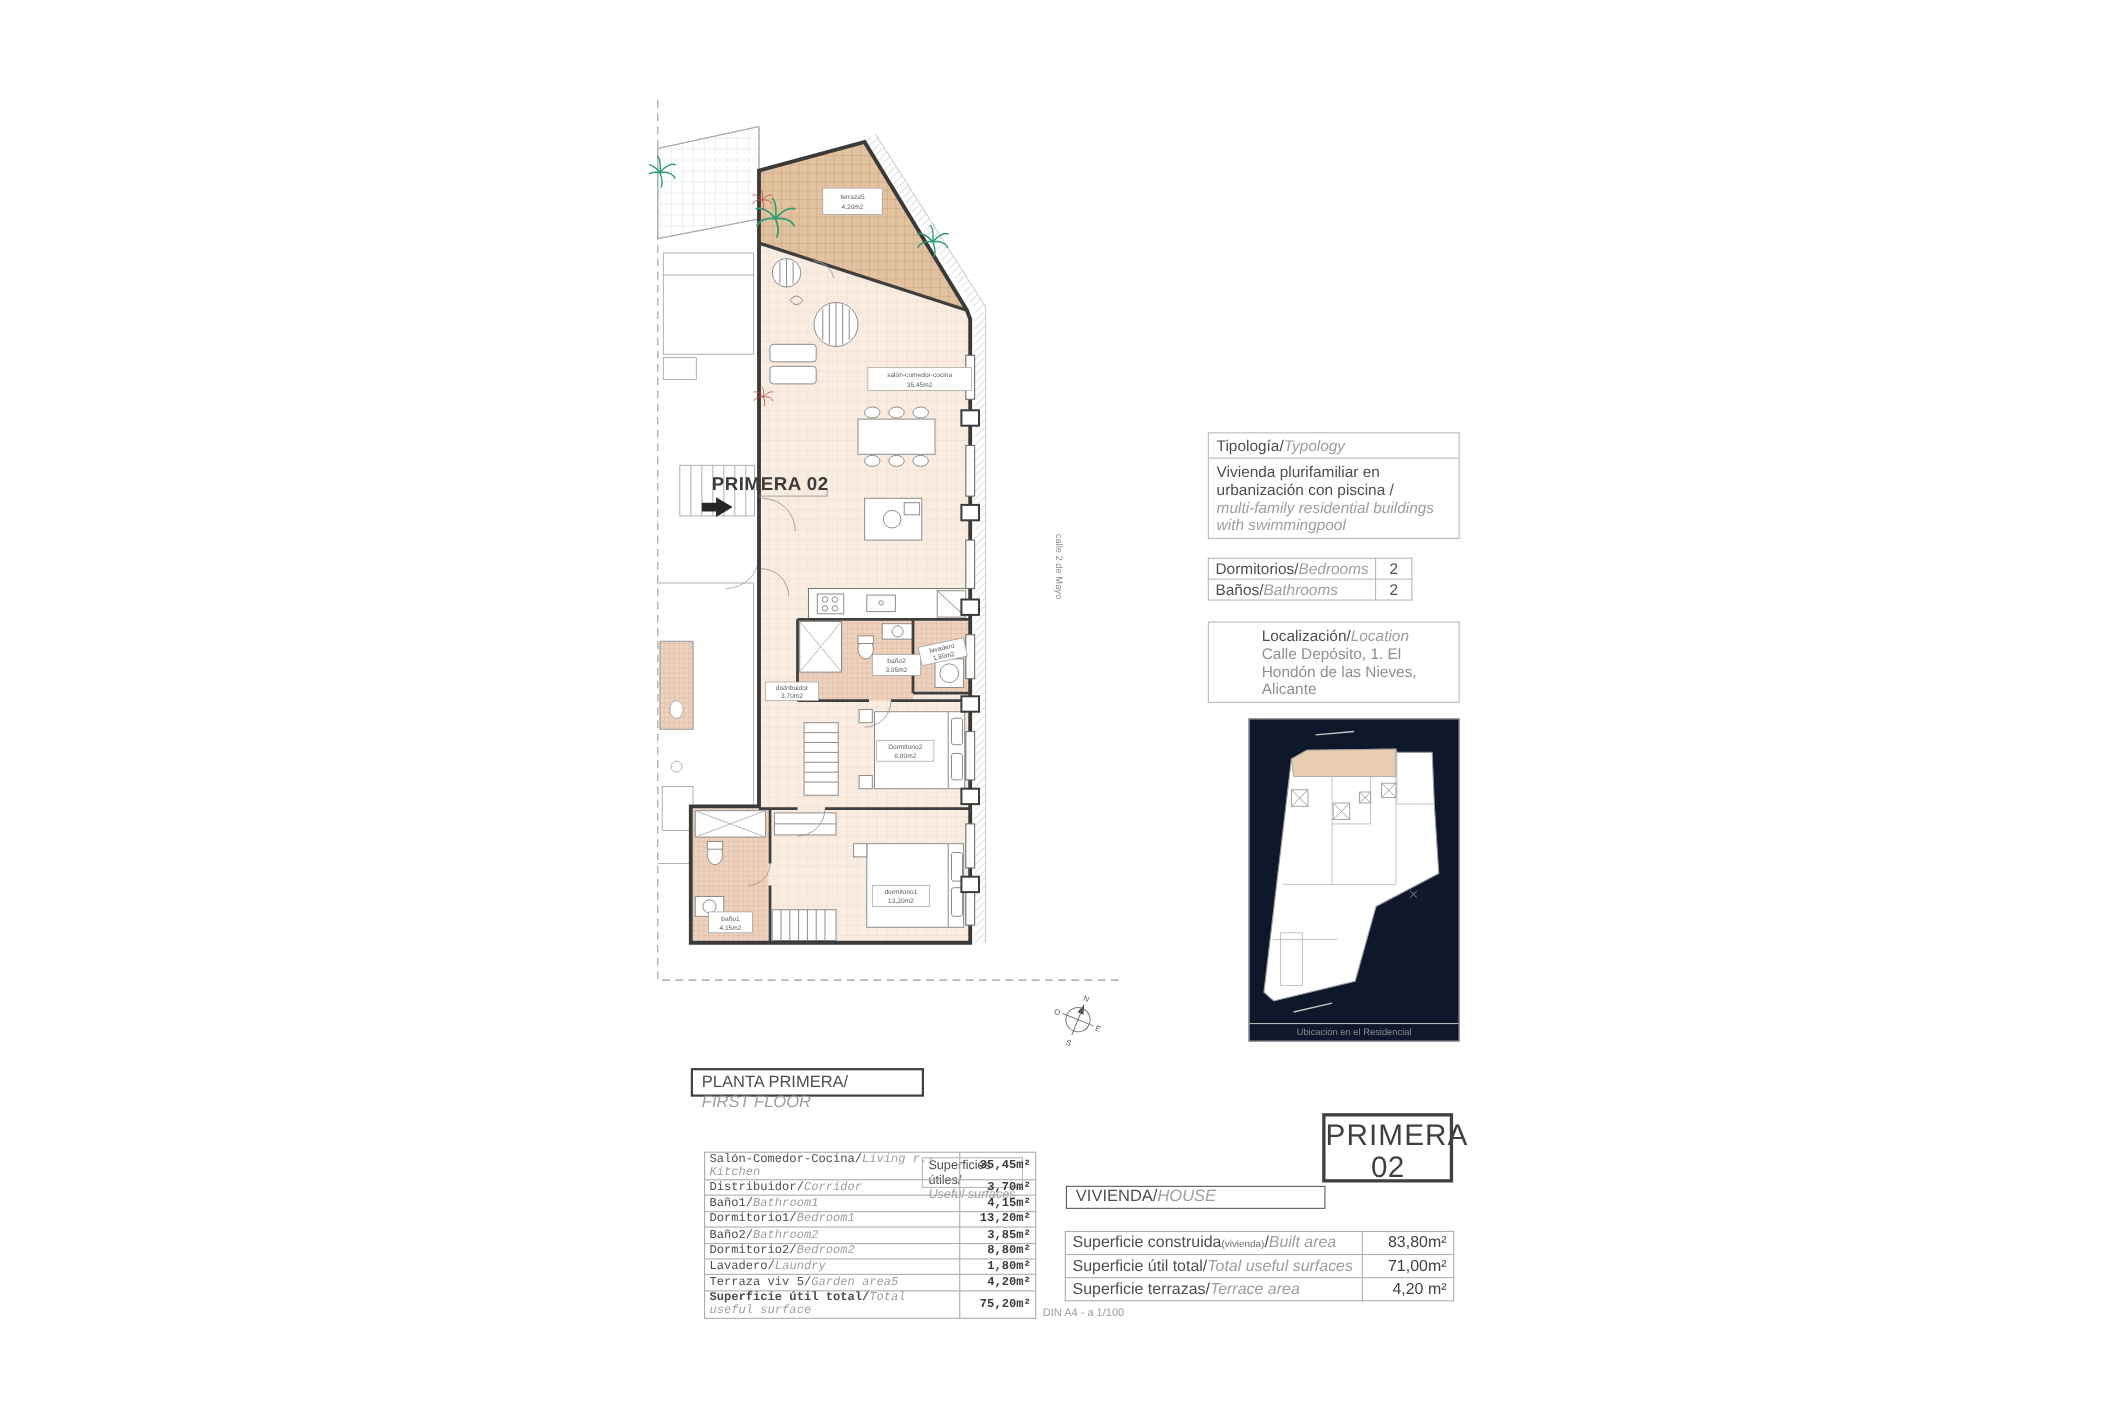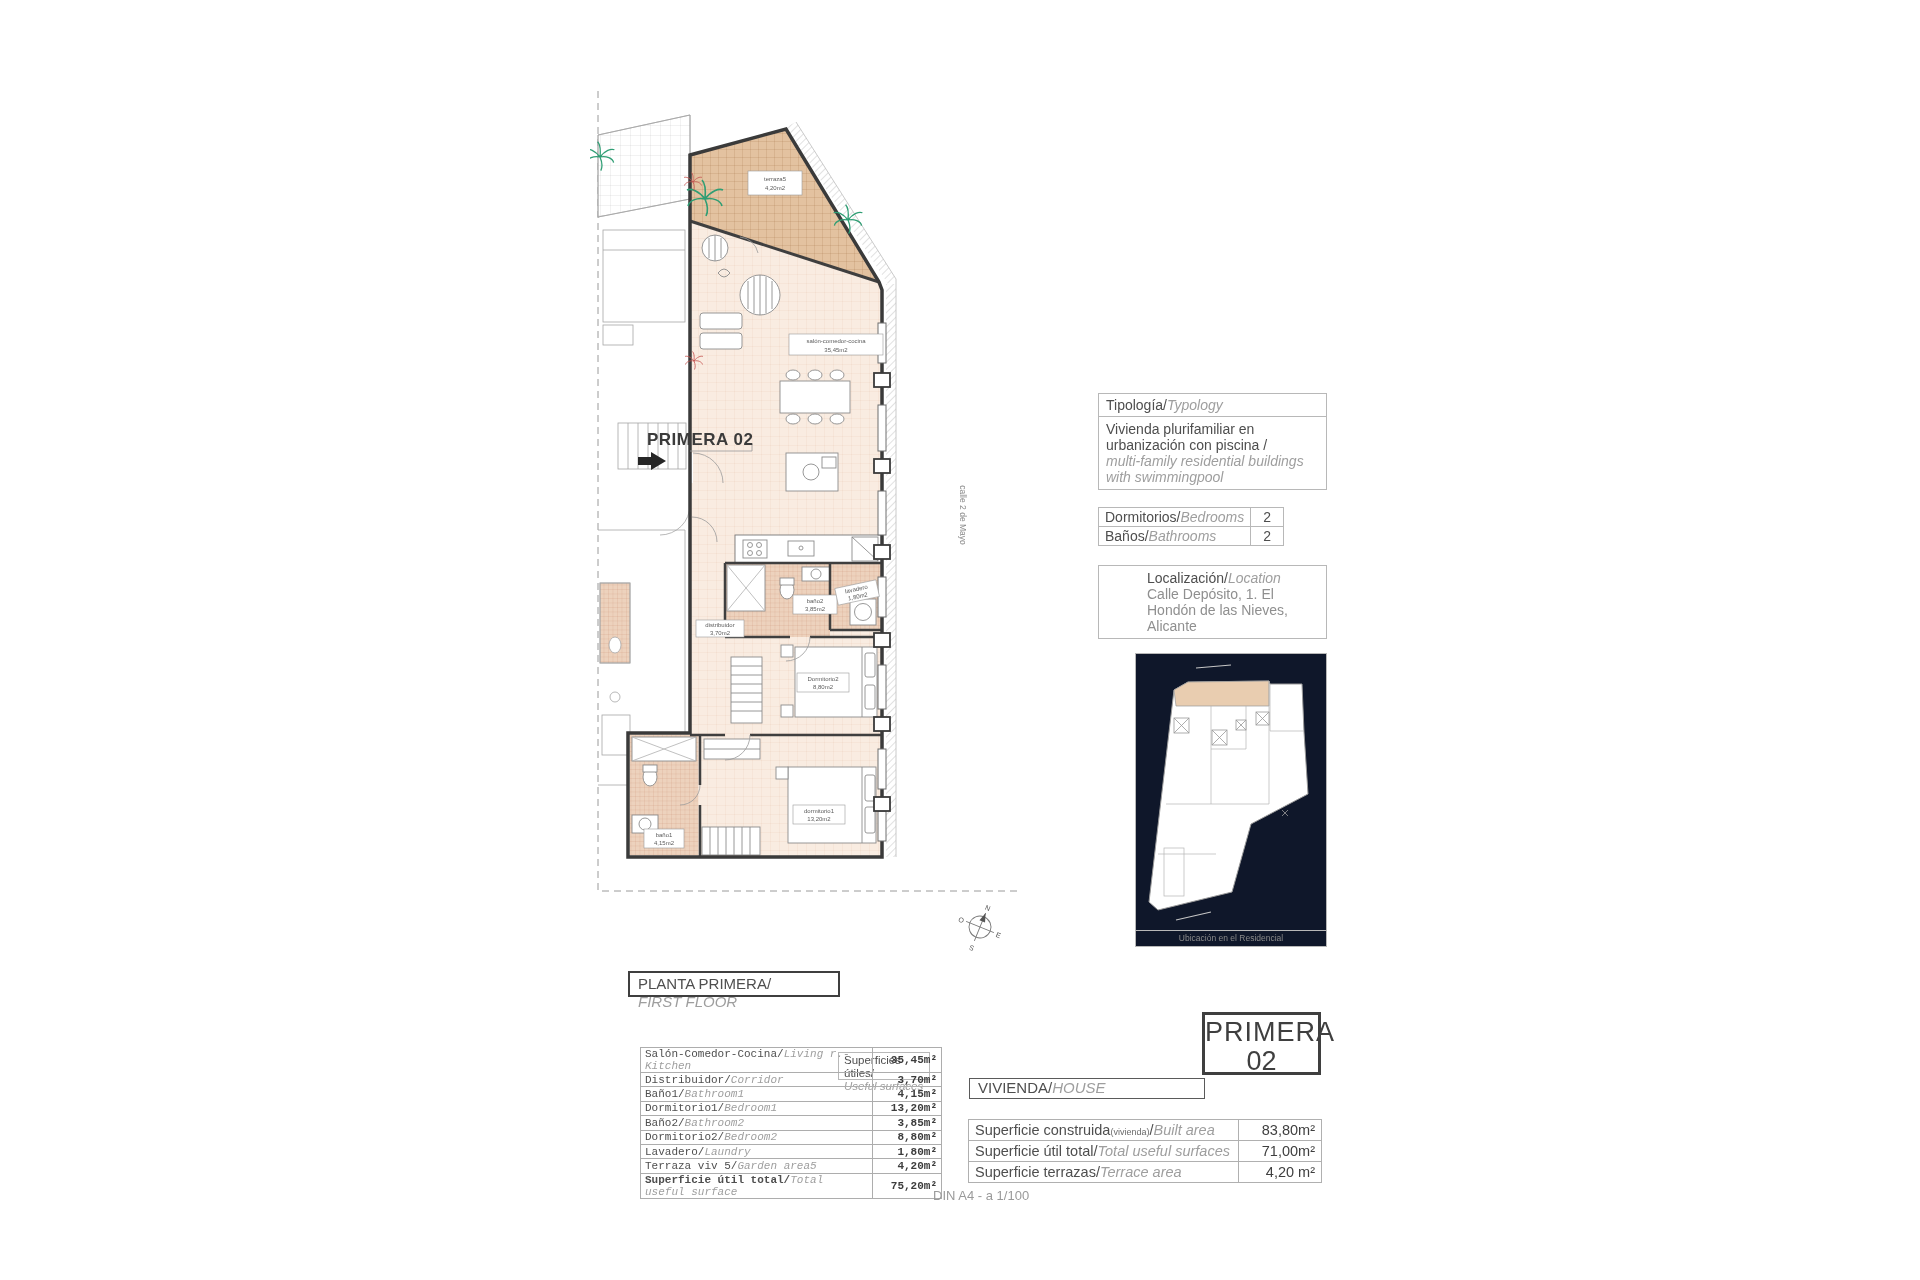--- a/index.html
+++ b/index.html
@@ -19,21 +19,21 @@
   
   .siteplan{border:1px solid #b8b8b8;box-sizing:border-box;background:#0f172a;}
   .siteplan .cap{position:absolute;left:0;right:0;bottom:0;height:15px;border-top:1px solid #b8b8b8;font-size:8.5px;color:#8a8a8a;text-align:center;line-height:15px;}
   
   .planta-box{border:2px solid #3f3f3f;box-sizing:border-box;padding:2px 8px;font-size:15px;line-height:18px;}
   .sup-box{border:1px solid #b8b8b8;box-sizing:border-box;padding:1px 5px;font-size:11.5px;line-height:13px;}
   .surf-tbl{width:302px;font-size:11px;color:#3f3f3f;}
   .surf-tbl td{border:1px solid #adadad;padding:0 4px;height:13.4px;line-height:12px;}
   .surf-tbl td.val{width:60px;text-align:right;font-weight:bold;color:#3c3c3c;white-space:nowrap;}
   .surf-tbl tr.total td .es{font-weight:bold;}
-  .scale-note{font-size:13px;color:#9a9a9a;}
+  .scale-note{font-size:10px;color:#9a9a9a;margin-left:15px;}
   
   .primera-card{border:3px solid #3f3f3f;box-sizing:border-box;text-align:center;color:#3f3f3f;}
   .primera-card .l1{font-size:27px;line-height:30px;letter-spacing:1px;margin-top:2px;}
   .primera-card .l2{font-size:27px;line-height:28px;}
   .viv-bar{border:1.5px solid #5a5a5a;box-sizing:border-box;font-size:15px;line-height:18px;padding:0 8px;}
   .tot-tbl{width:354px;font-size:14.5px;color:#3f3f3f;padding-left:10px;}
   .tot-tbl td{border:1px solid #b0b0b0;padding:0 6px;height:20px;}
   .tot-tbl td.val{width:70px;text-align:right;white-space:nowrap;}
   .tot-tbl .sub{font-size:9px;color:#6a6a6a;}
   svg text{font-family:"Liberation Sans",sans-serif;}

